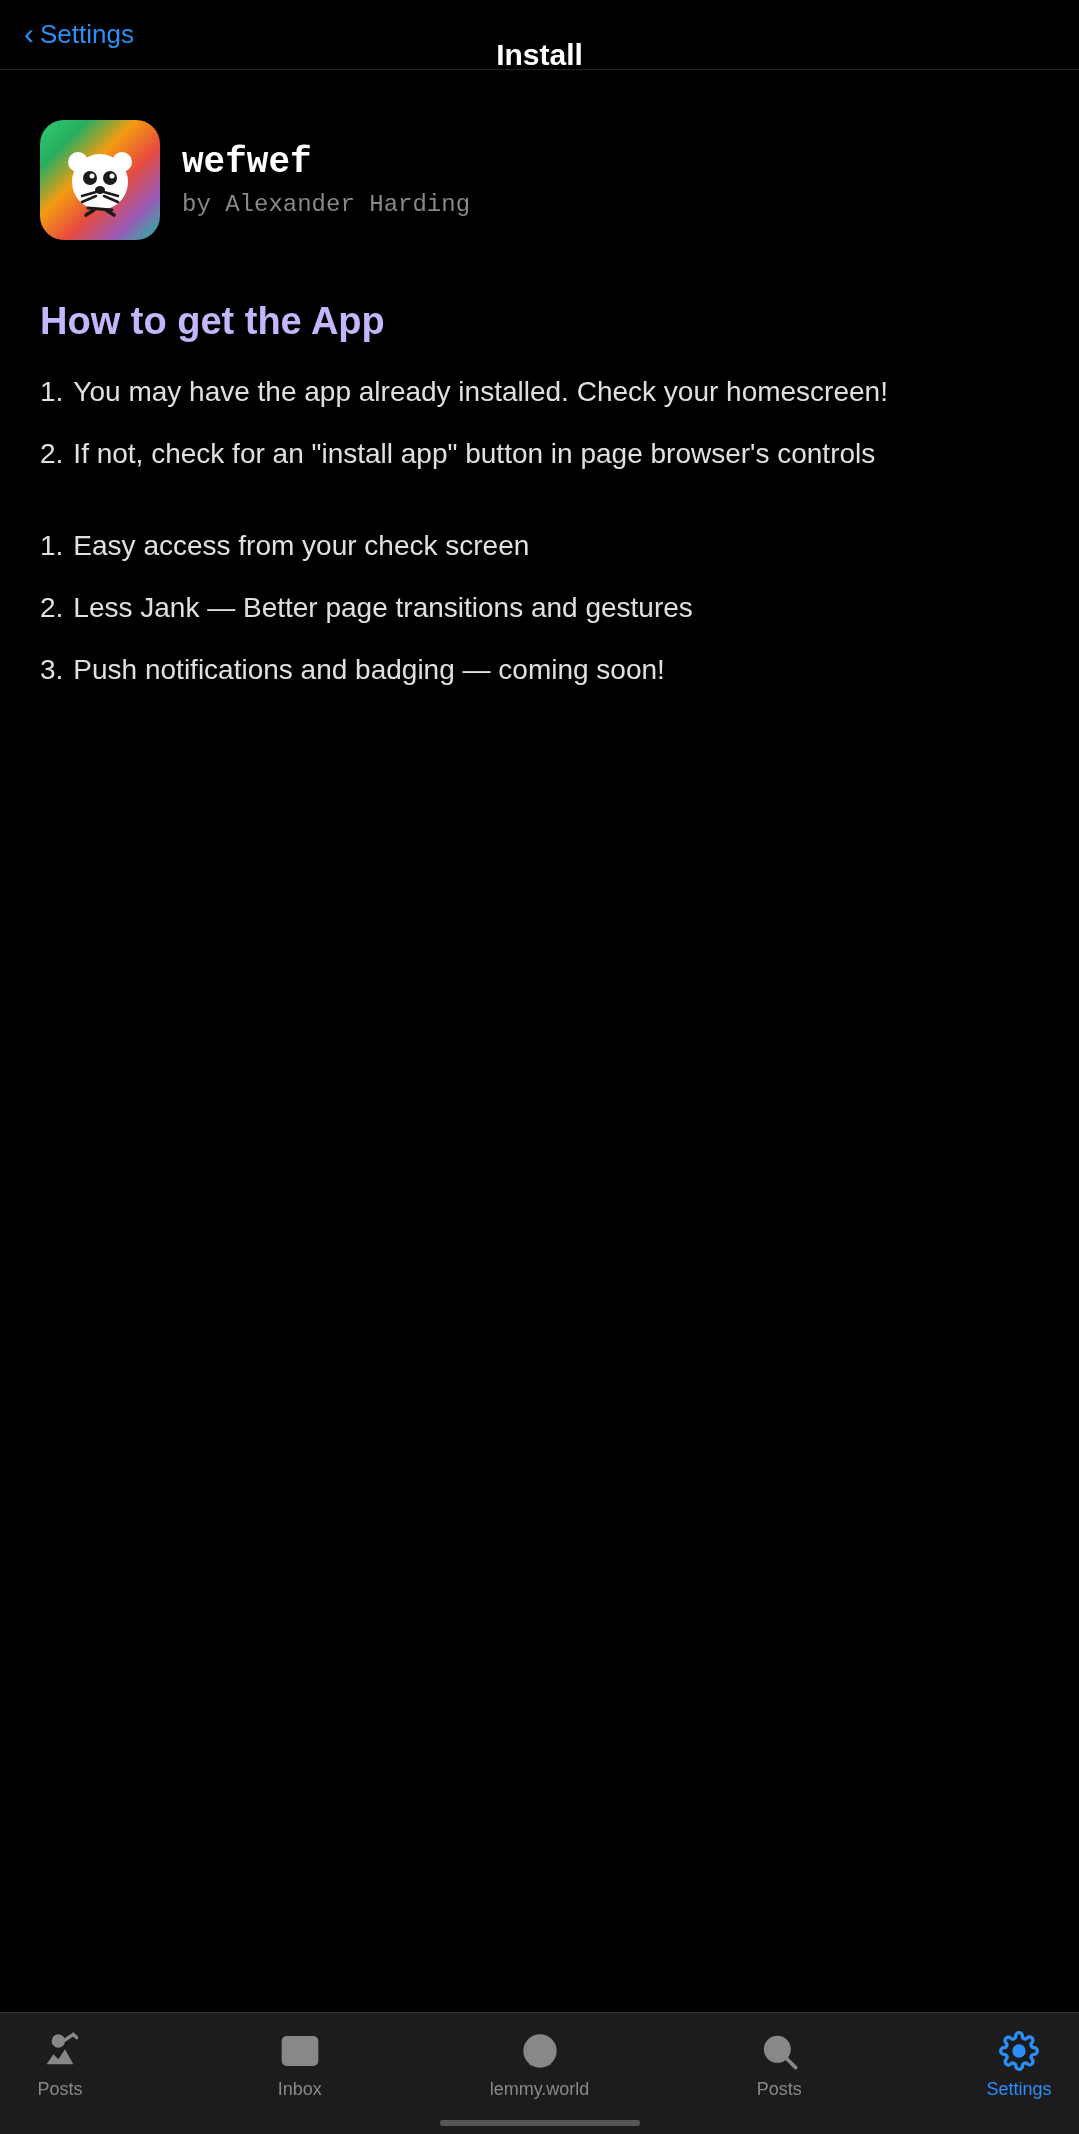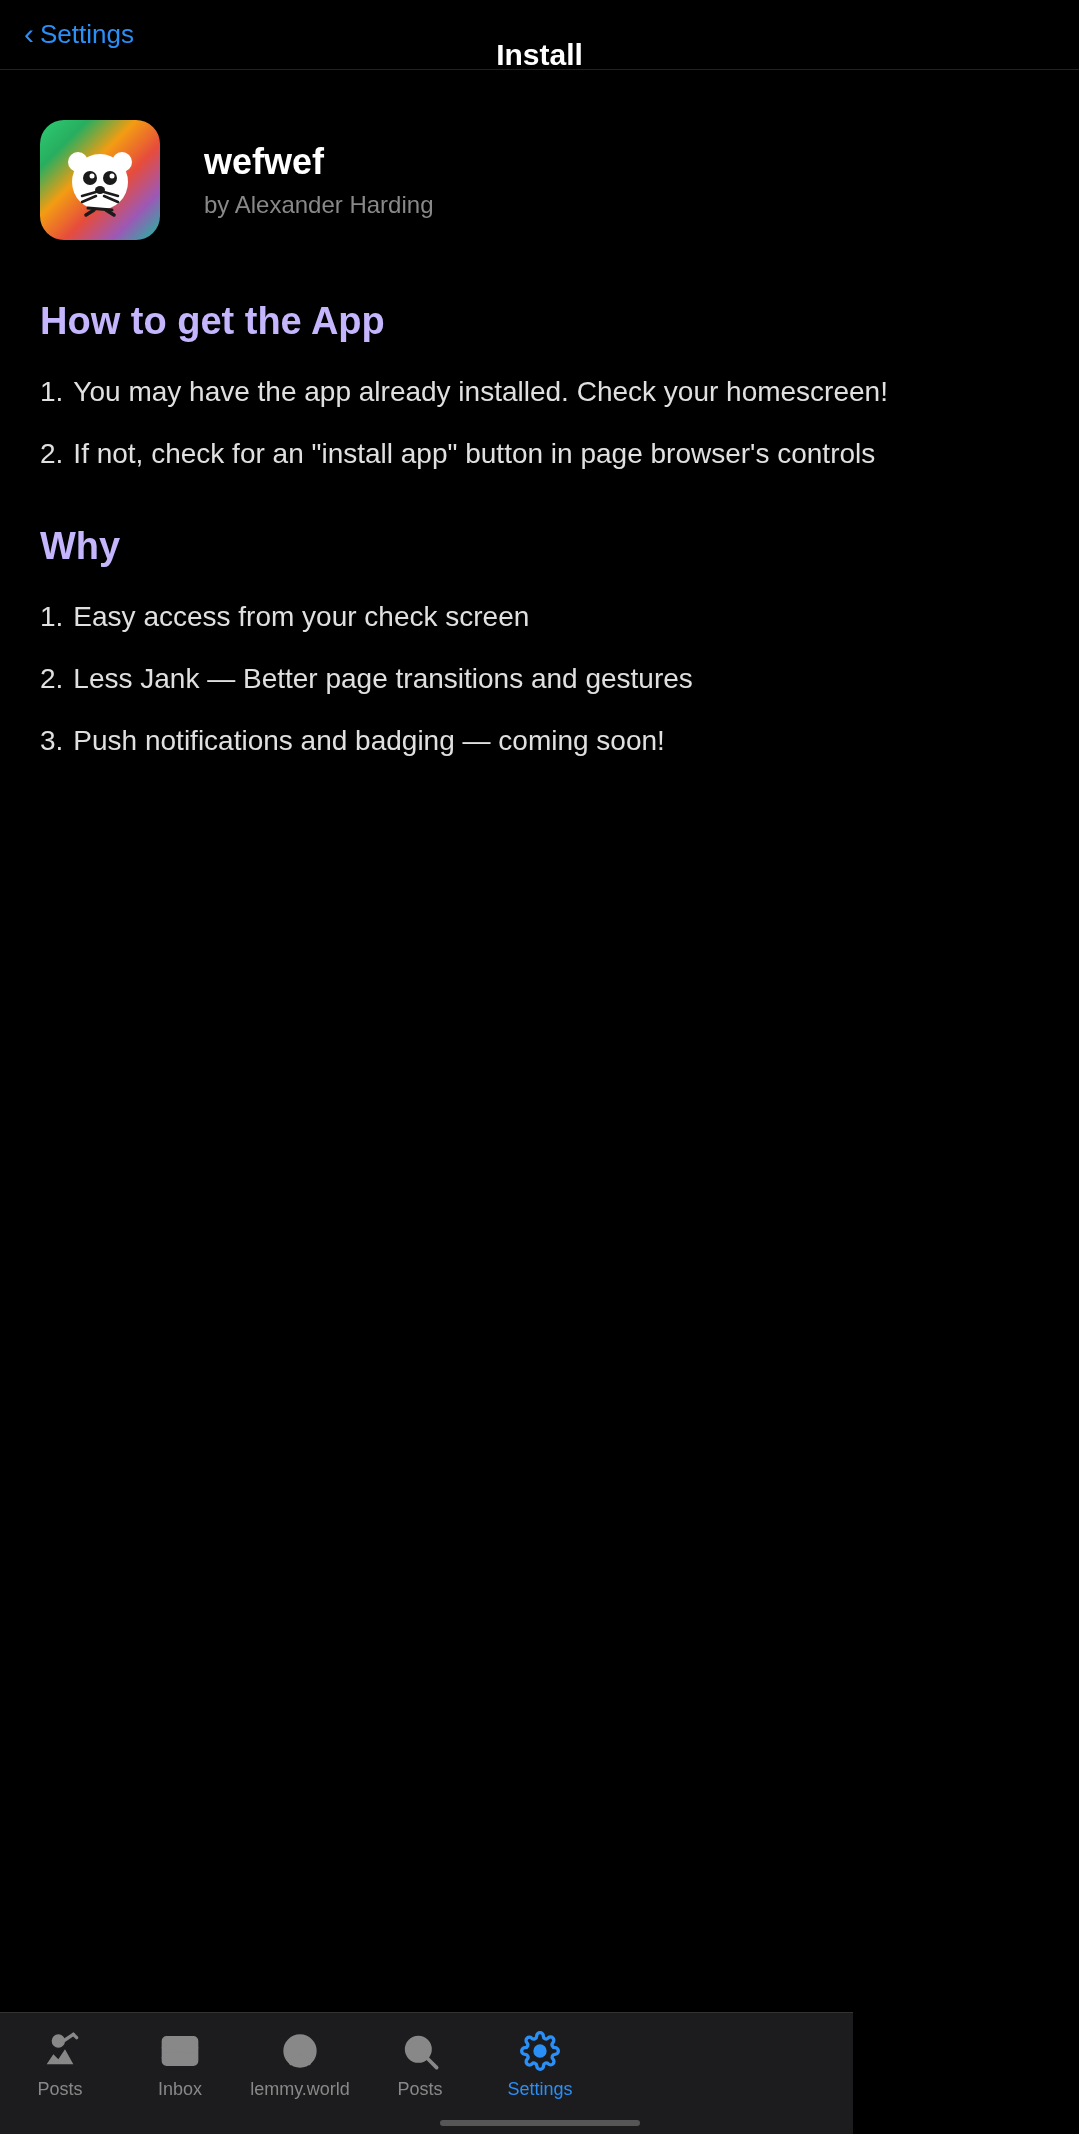--- a/index.html
+++ b/index.html
@@ -61,22 +61,23 @@
 
     
     .content {
       padding: 50px 40px 200px 40px;
     }
 
     
     .app-info {
       display: flex;
       align-items: center;
-      gap: 44px;
+      gap: 22px;
       margin-bottom: 60px;
+      font-family: Liberation Mono, monospace;
     }
 
     .app-icon {
       width: 120px;
       height: 120px;
       border-radius: 24px;
       overflow: hidden;
       flex-shrink: 0;
     }
 
@@ -142,26 +143,26 @@
     .list-num {
       flex-shrink: 0;
       color: #e0e0e0;
     }
 
     
     .tab-bar {
       position: fixed;
       bottom: 0;
       left: 0;
-      width: 853px;
+      width: 1079px;
       background-color: #1c1c1e;
       border-top: 1px solid #333;
       display: flex;
       align-items: center;
-      justify-content: flex-start;
+      justify-content: space-between;
       padding: 16px 0 34px 0;
       z-index: 100;
     }
 
     .tab-item {
       display: flex;
       flex-direction: column;
       align-items: center;
       gap: 6px;
       cursor: pointer;
@@ -265,21 +266,20 @@
         <span>You may have the app already installed. Check your homescreen!</span>
       </li>
       <li class="list-item">
         <span class="list-num">2.</span>
         <span>If not, check for an "install app" button in page browser's controls</span>
       </li>
     </ol>
   </div>
 
   <div class="section">
-    <h2 class="section-title">Why</h2>
     <ol class="ordered-list">
       <li class="list-item">
         <span class="list-num">1.</span>
         <span>Easy access from your check screen</span>
       </li>
       <li class="list-item">
         <span class="list-num">2.</span>
         <span>Less Jank — Better page transitions and gestures</span>
       </li>
       <li class="list-item">

